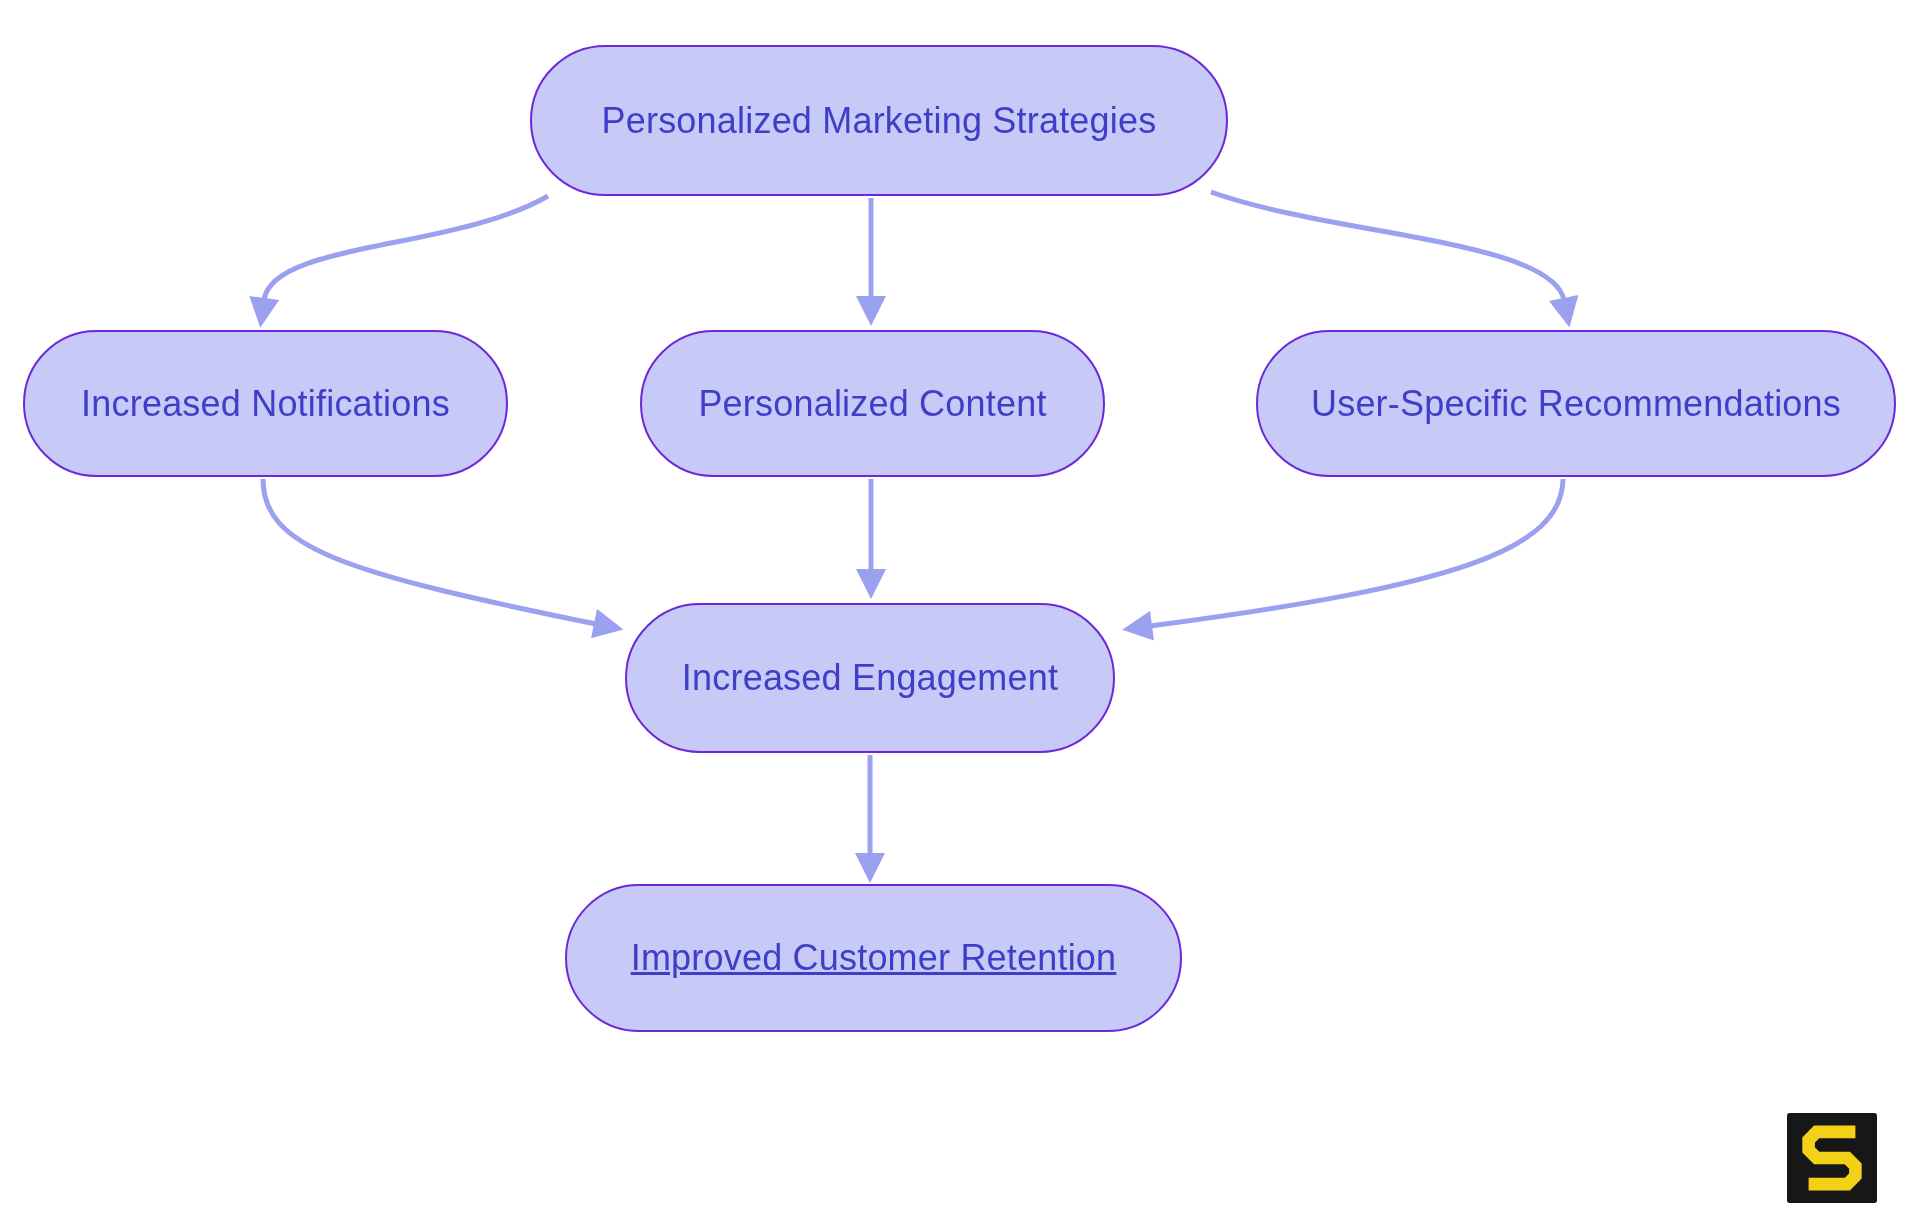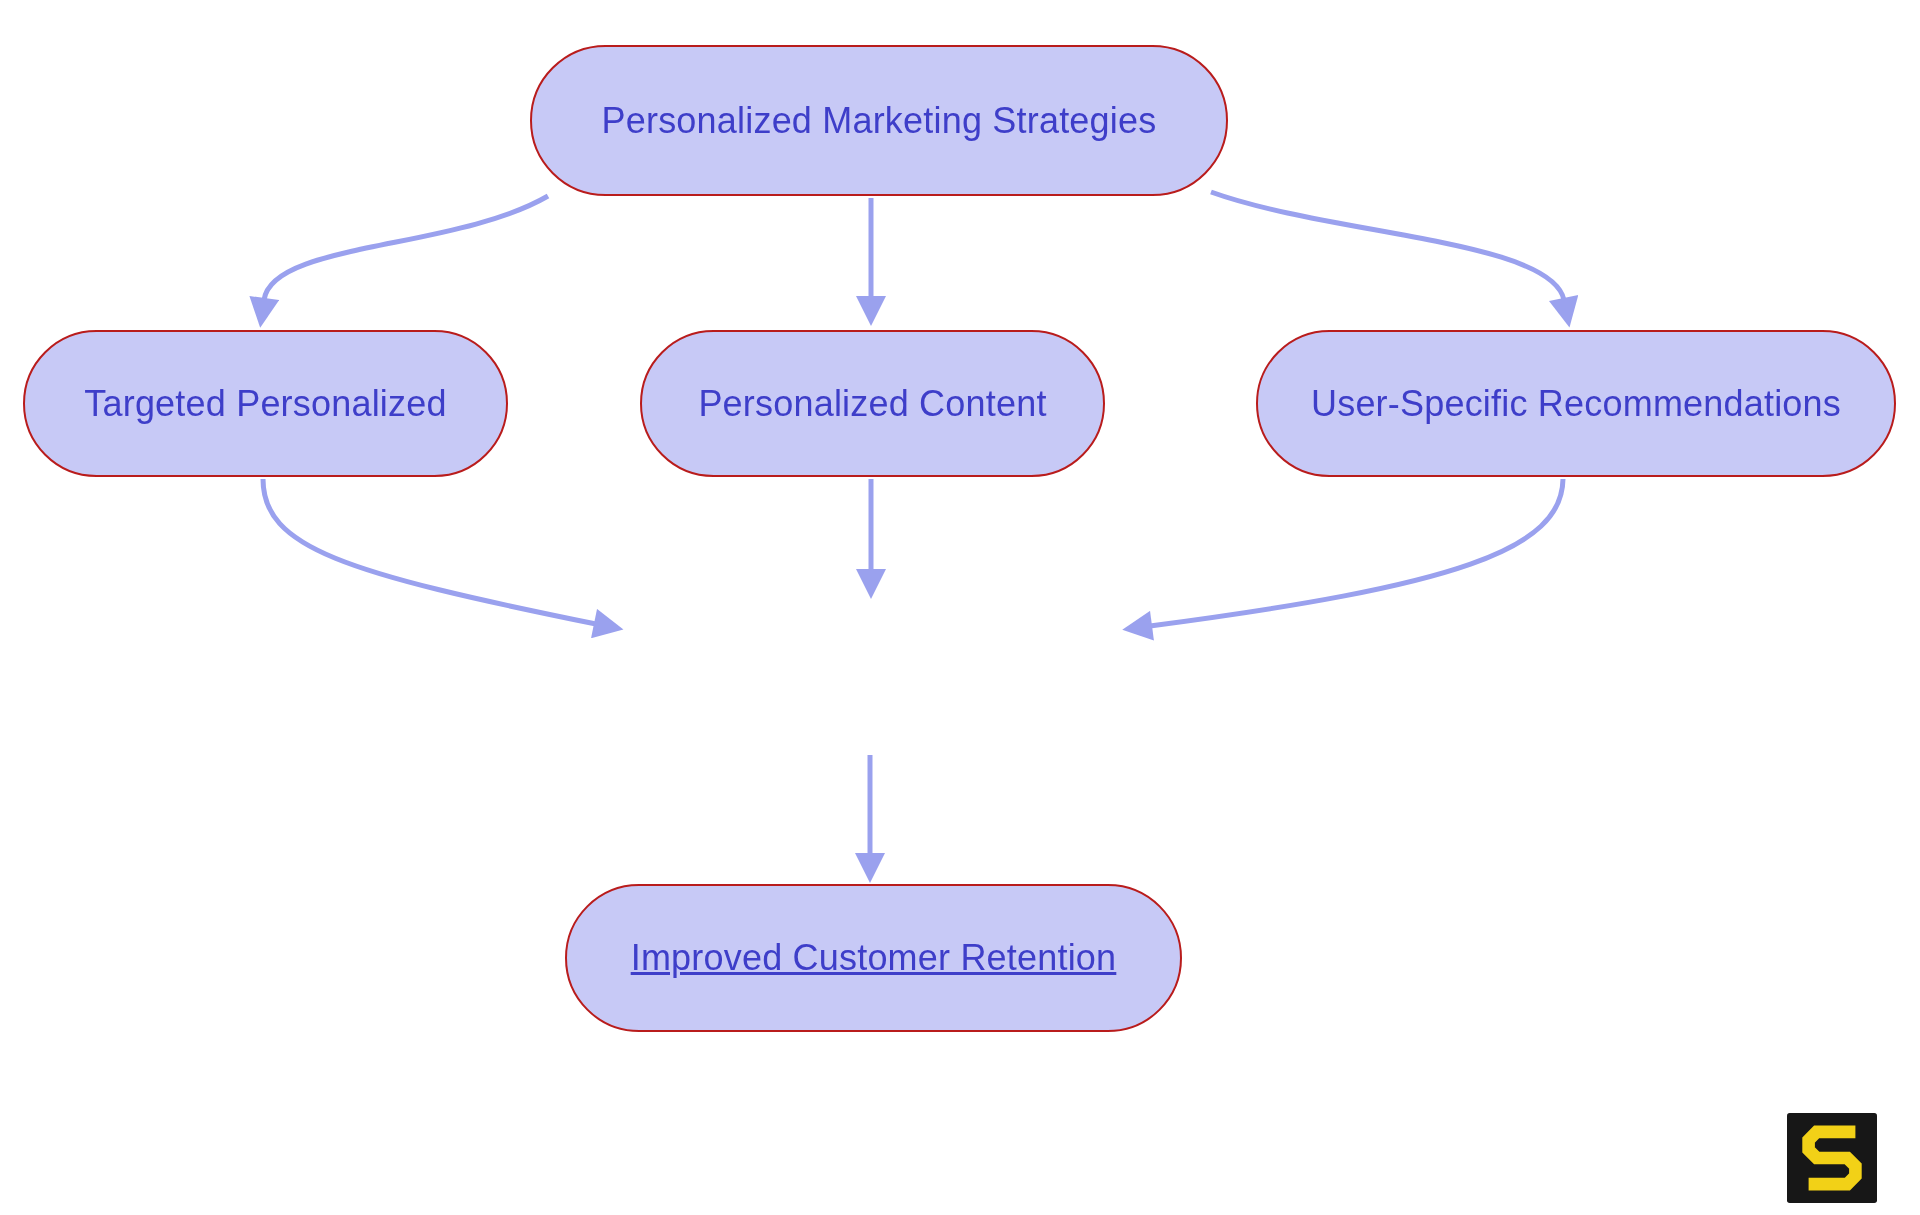--- a/index.html
+++ b/index.html
@@ -23,21 +23,21 @@
     height: 1215px;
     z-index: 1;
   }
   .node {
     position: absolute;
     z-index: 2;
     display: flex;
     align-items: center;
     justify-content: center;
     background: #c7c9f6;
-    border: 2px solid #b91c1c;
+    border: 2px solid #6d28d9;
     border-radius: 80px;
     color: #3e3ec9;
     font-size: 36px;
     letter-spacing: 0.2px;
     box-sizing: border-box;
     white-space: nowrap;
   }
   .node-strategies      { left: 530px;  top: 45px;  width: 698px; height: 151px; }
   .node-notifications   { left: 23px;   top: 330px; width: 485px; height: 147px; }
   .node-content         { left: 640px;  top: 330px; width: 465px; height: 147px; }
@@ -74,31 +74,34 @@
       <path d="M1563,479 C1562,550 1455,586 1150,626" marker-end="url(#arrow)"></path>
       <path d="M870,755 L870,855" marker-end="url(#arrow)"></path>
     </g>
   </svg>
 
   <div class="node node-strategies">
     <span>Personalized Marketing Strategies</span>
   </div>
 
   <div class="node node-notifications">
-    <span>Targeted Personalized</span>
+    <span>Increased Notifications</span>
   </div>
 
   <div class="node node-content">
     <span>Personalized Content</span>
   </div>
 
   <div class="node node-recommendations">
     <span>User-Specific Recommendations</span>
   </div>
 
+  <div class="node node-engagement">
+    <span>Increased Engagement</span>
+  </div>
 
   <div class="node node-retention">
     <span>Improved Customer Retention</span>
   </div>
 
   <div class="brand-logo">
     <svg viewBox="0 0 100 100" xmlns="http://www.w3.org/2000/svg">
       <rect width="100" height="100" rx="3" fill="#171717"></rect>
       <path d="M76,21 L33,21 L24,30 L24,41 L33,50 L67,50 L76,59 L76,70 L67,79 L24,79" stroke="#f2d117" stroke-width="14" fill="none"></path>
     </svg>

